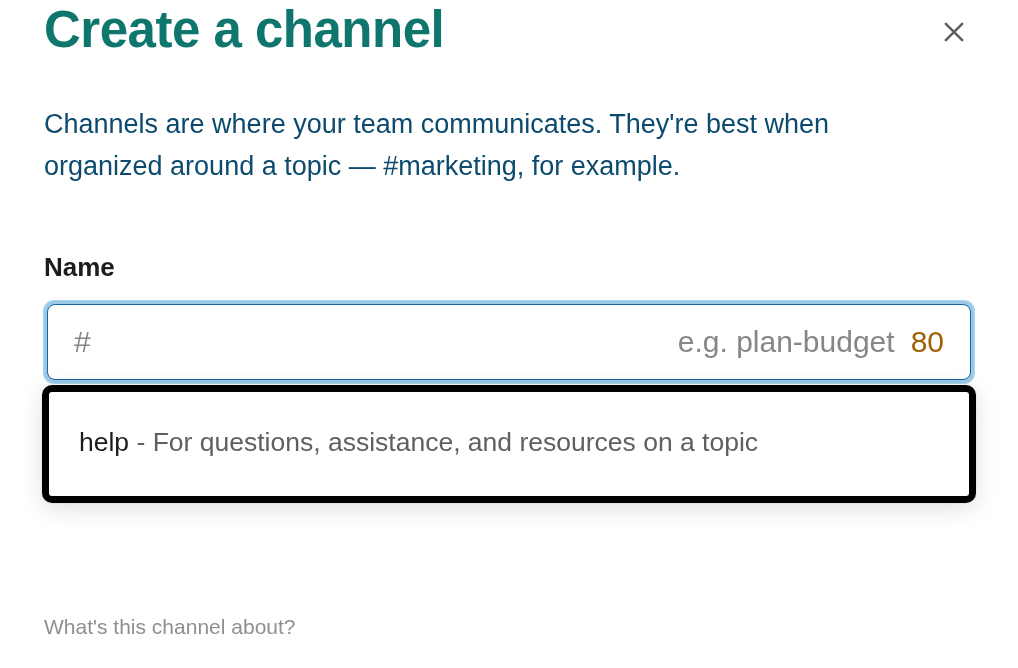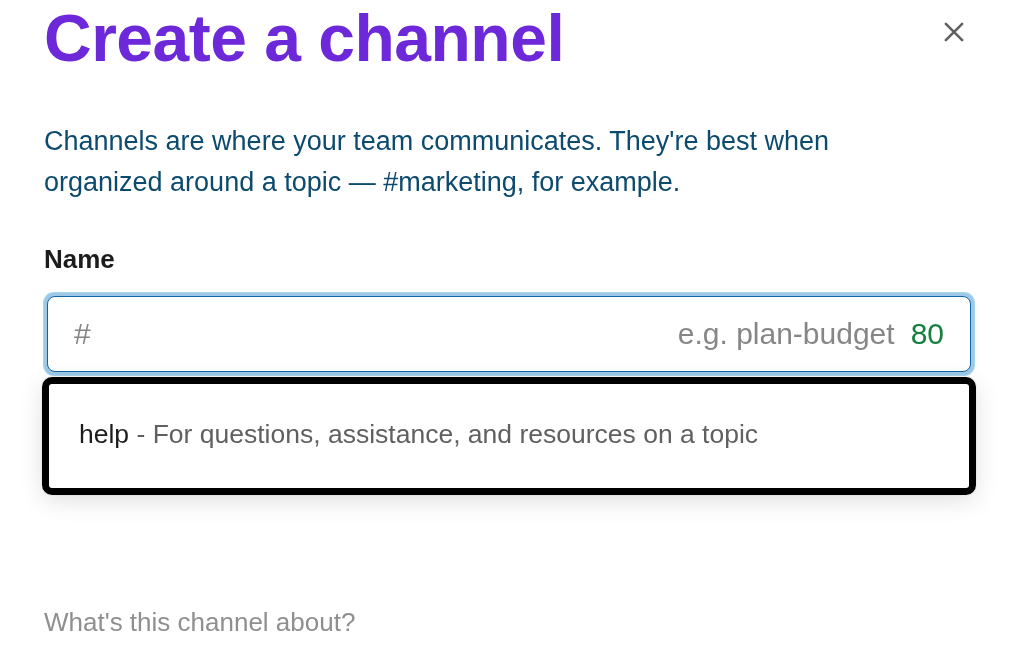--- a/index.html
+++ b/index.html
@@ -16,24 +16,24 @@
       overflow: hidden;
       position: relative;
     }
     .header {
       display: flex;
       justify-content: space-between;
       align-items: flex-start;
       padding-top: 2px;
     }
     .title {
-      font-size: 66px;
+      font-size: 51px;
       font-weight: 900;
       letter-spacing: -0.5px;
-      color: #6d28d9;
+      color: #0f766e;
       line-height: 1.1;
     }
     .close-btn {
       background: none;
       border: none;
       padding: 6px;
       cursor: pointer;
       margin-top: 10px;
       color: #616061;
     }
@@ -43,21 +43,21 @@
       display: block;
     }
     .description {
       margin-top: 46px;
       font-size: 27px;
       line-height: 1.55;
       color: #0c4a6e;
       max-width: 870px;
     }
     .field-label {
-      margin-top: 40px;
+      margin-top: 64px;
       font-size: 26px;
       font-weight: 700;
       color: #1d1c1d;
     }
     .input-wrap {
       position: relative;
       margin-top: 18px;
     }
     .input-outer {
       border-radius: 10px;
@@ -87,21 +87,21 @@
       font-size: 30px;
       color: #1d1c1d;
       background: transparent;
       text-align: right;
     }
     .name-input::placeholder {
       color: #868686;
     }
     .char-count {
       font-size: 30px;
-      color: #15803d;
+      color: #a16207;
       margin-left: 16px;
     }
     .dropdown {
       position: absolute;
       top: 84px;
       left: -2px;
       right: -2px;
       background: #ffffff;
       border: 7px solid #000000;
       border-radius: 10px;
@@ -115,21 +115,21 @@
       line-height: 1.35;
       color: #616061;
       cursor: pointer;
     }
     .dropdown-item .prefix {
       color: #1d1c1d;
       font-weight: 500;
     }
     .under-text {
       margin-top: 232px;
-      font-size: 26px;
+      font-size: 21px;
       color: #8f8f8f;
     }
   </style>
 </head>
 <body>
 
 <div class="header">
   <h1 class="title">Create a channel</h1>
   <button class="close-btn">
     <svg viewBox="0 0 24 24" fill="none" stroke="currentColor" stroke-width="2.2" stroke-linecap="round">

